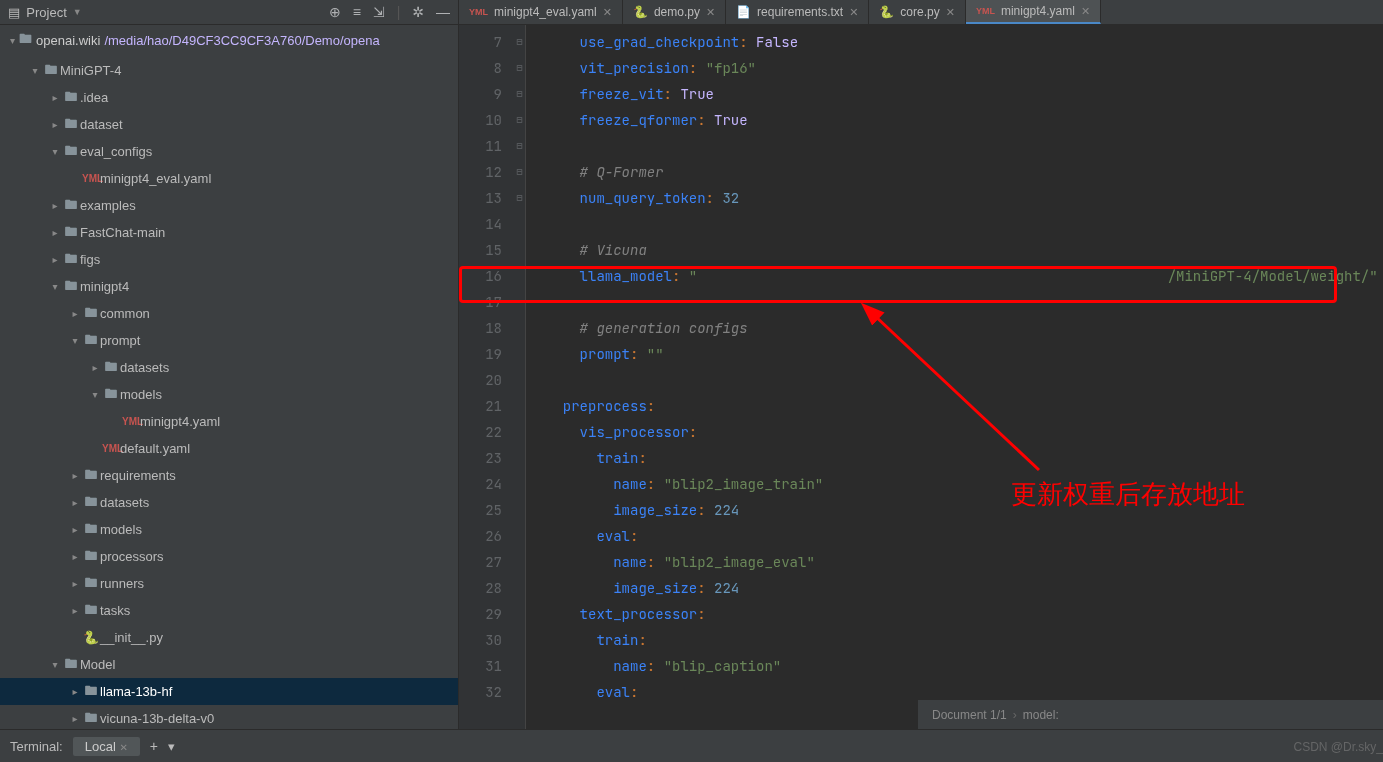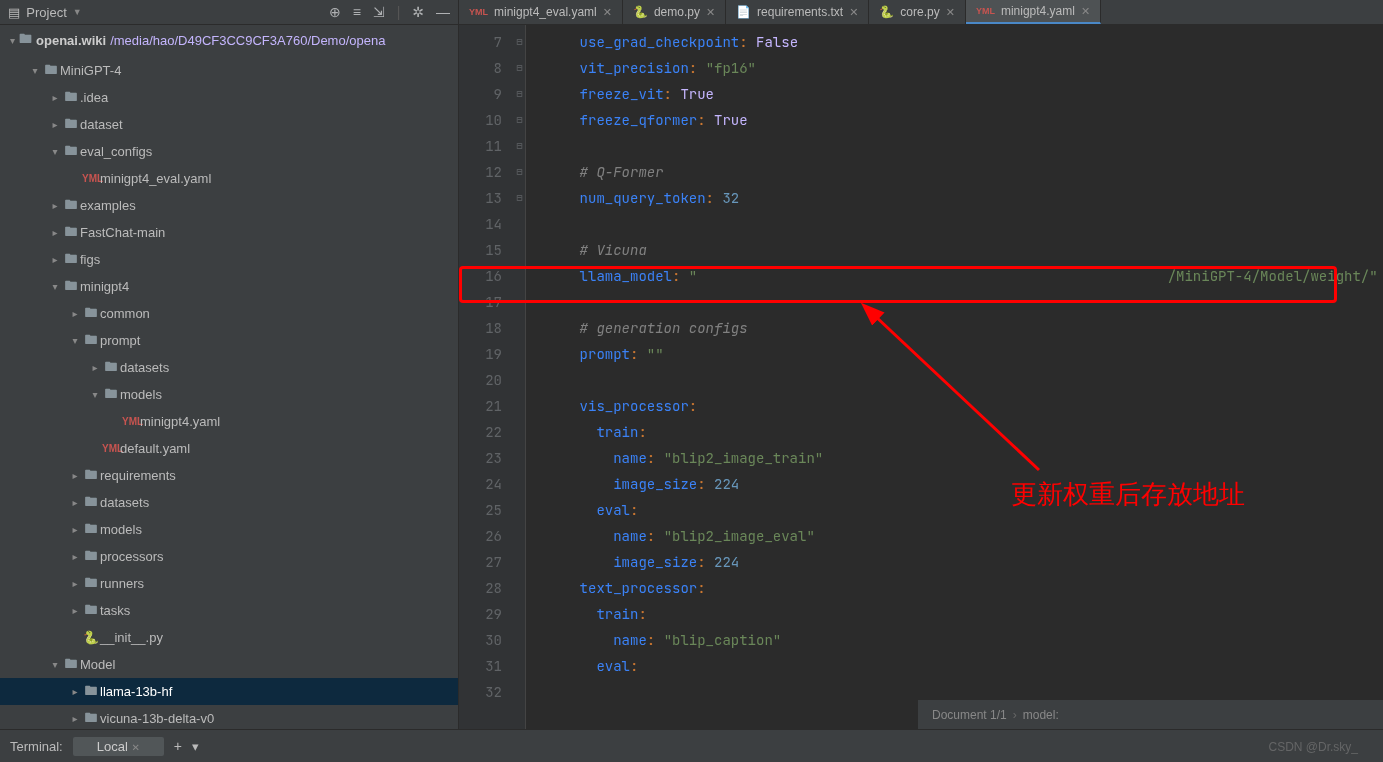--- a/index.html
+++ b/index.html
@@ -4,21 +4,21 @@
 <style>
 * { margin:0; padding:0; box-sizing:border-box; }
 body { font-family:"Segoe UI",Arial,sans-serif; font-size:13px; background:#2b2b2b; color:#bbb; width:1383px; height:762px; overflow:hidden; position:relative; }
 .main-layout { display:flex; height:729px; }
 .sidebar { width:459px; background:#3c3f41; display:flex; flex-direction:column; border-right:1px solid #2b2b2b; }
 .sidebar-header { display:flex; align-items:center; justify-content:space-between; padding:4px 8px; border-bottom:1px solid #2b2b2b; height:25px; }
 .sidebar-title { display:flex; align-items:center; gap:6px; color:#bbb; cursor:pointer; }
 .sidebar-actions { display:flex; gap:12px; align-items:center; }
 .sidebar-actions span { cursor:pointer; color:#afb1b3; font-size:14px; }
 .breadcrumb { padding:4px 10px; display:flex; align-items:center; gap:4px; font-size:13px; overflow:hidden; white-space:nowrap; }
-.breadcrumb .root { color:#ccc; font-weight:bold;text-align:right; }
+.breadcrumb .root { color:#ccc; font-weight:normal;text-align:right; }
 .breadcrumb .path { color:#c4b5fd; }
 .tree { flex:1; overflow:auto; padding-top:2px; }
 .tree-row { display:flex; align-items:center; height:27px; padding-left:8px; cursor:pointer; white-space:nowrap; }
 .tree-row[data-selected="true"] { background:#0d293e; color:#fff; }
 .tree-row .arrow { width:14px; text-align:center; color:#888; font-size:10px; }
 .tree-row .icon { width:18px; text-align:center; }
 .tree-row .label { color:#bbb; }
 .tree-row[data-selected="true"] .label { color:#fff;}
 .folder-icon { color:#87939a; }
 .yaml-icon { color:#c75450; font-size:10px; font-weight:bold; }
@@ -39,24 +39,24 @@
 .n { color:#6897bb; }
 .t { color:#c4b5fd; }
 .p { color:#cc7832; }
 .highlight-box { position:absolute; border:3px solid #ff0000; pointer-events:none; left:0px; top:241px; width:878px; height:37px; border-radius:4px; }
 .arrow-svg { position:absolute; pointer-events:none; }
 .annotation { position:absolute; color:#ff0000; font-size:26px; font-family:"Microsoft YaHei",sans-serif; pointer-events:none; }
 .status-bar { position:absolute; bottom:0; left:459px; right:0; height:30px; background:#3c3f41; border-top:1px solid #2b2b2b; display:flex; align-items:center; padding:0 14px; color:#888; font-size:12px; }
 .status-bar .sep { margin:0 6px; color:#666; }
 .terminal-bar { height:33px; background:#3c3f41; border-top:1px solid #2b2b2b; display:flex; align-items:center; padding-left:10px; gap:10px; }
 .terminal-bar .title { color:#bbb; }
-.terminal-bar .local-tab { background:#515658; padding:2px 24px; border-radius:2px; color:#ccc; }
+.terminal-bar .local-tab { background:#515658; padding:2px 12px; border-radius:2px; color:#ccc; }
 .terminal-bar .plus { cursor:pointer; color:#bbb; font-size:14px; }
 .terminal-bar .more { cursor:pointer; color:#bbb; }
-.watermark { position:absolute; right:25px; bottom:8px; color:#7a7a7a; font-size:12px; font-family:Arial; opacity:0.65; }
+.watermark { position:absolute; right:0; bottom:8px; color:#7a7a7a; font-size:12px; font-family:Arial; opacity:0.65; }
 </style>
 </head>
 <body>
 
 <div class="main-layout">
   <div class="sidebar">
     <div class="sidebar-header">
       <div class="sidebar-title">
         <span>▤</span>
         <span>Project</span>
@@ -299,20 +299,21 @@
           <div class="code-line">&nbsp;</div>
           <div class="code-line">    <span class="c"># Q-Former</span></div>
           <div class="code-line">    <span class="k">num_query_token</span><span class="p">:</span> <span class="n">32</span></div>
           <div class="code-line">&nbsp;</div>
           <div class="code-line">    <span class="c"># Vicuna</span></div>
           <div class="code-line">    <span class="k">llama_model</span><span class="p">:</span> <span class="s">"                                                        /MiniGPT-4/Model/weight/"</span></div>
           <div class="code-line">&nbsp;</div>
           <div class="code-line">    <span class="c"># generation configs</span></div>
           <div class="code-line">    <span class="k">prompt</span><span class="p">:</span> <span class="s">""</span></div>
           <div class="code-line">&nbsp;</div>
+          <div class="code-line">  <span class="k">preprocess</span><span class="p">:</span></div>
           <div class="code-line">    <span class="k">vis_processor</span><span class="p">:</span></div>
           <div class="code-line">      <span class="k">train</span><span class="p">:</span></div>
           <div class="code-line">        <span class="k">name</span><span class="p">:</span> <span class="s">"blip2_image_train"</span></div>
           <div class="code-line">        <span class="k">image_size</span><span class="p">:</span> <span class="n">224</span></div>
           <div class="code-line">      <span class="k">eval</span><span class="p">:</span></div>
           <div class="code-line">        <span class="k">name</span><span class="p">:</span> <span class="s">"blip2_image_eval"</span></div>
           <div class="code-line">        <span class="k">image_size</span><span class="p">:</span> <span class="n">224</span></div>
           <div class="code-line">    <span class="k">text_processor</span><span class="p">:</span></div>
           <div class="code-line">      <span class="k">train</span><span class="p">:</span></div>
           <div class="code-line">        <span class="k">name</span><span class="p">:</span> <span class="s">"blip_caption"</span></div>

